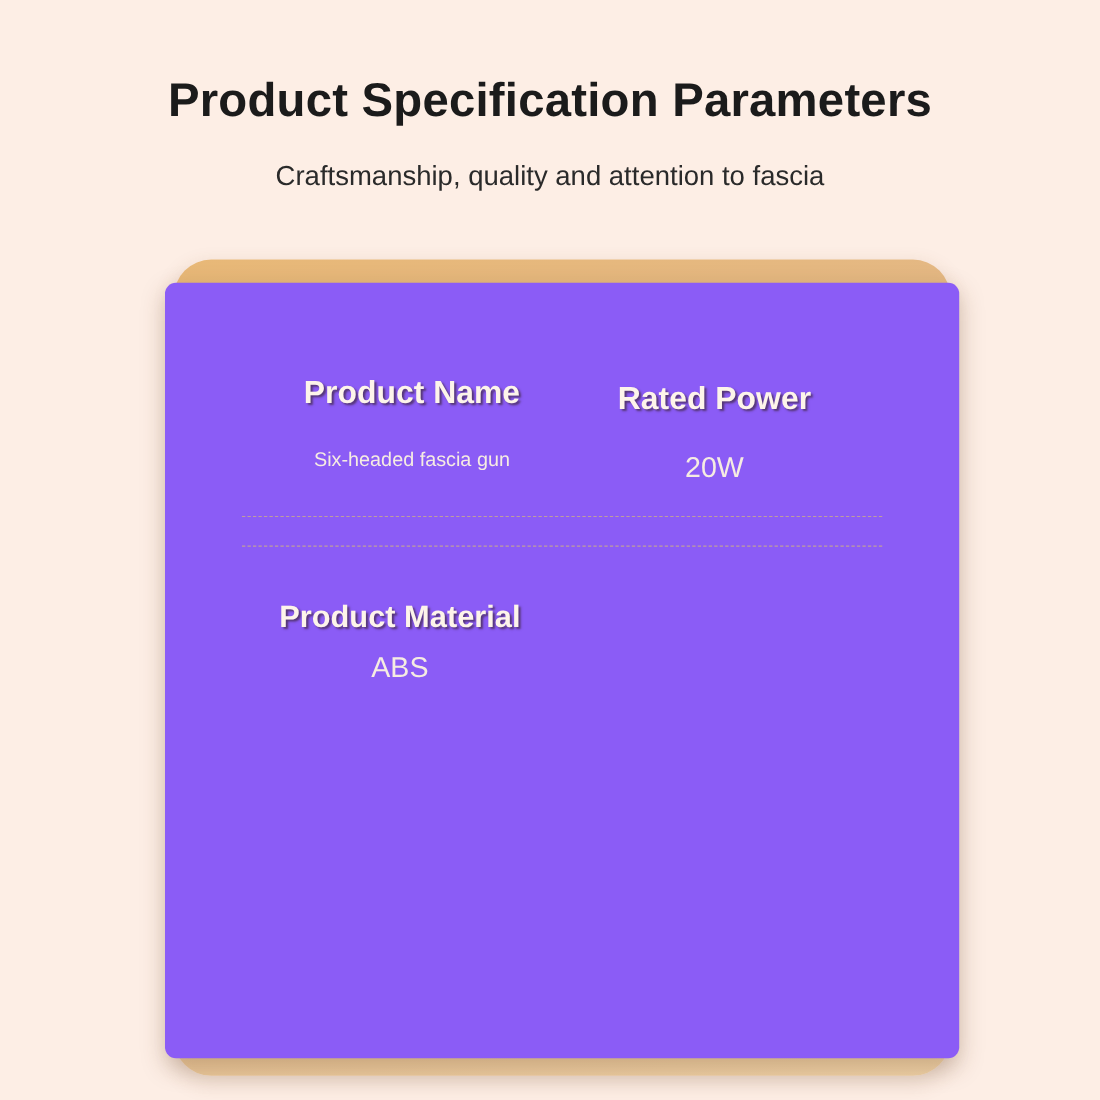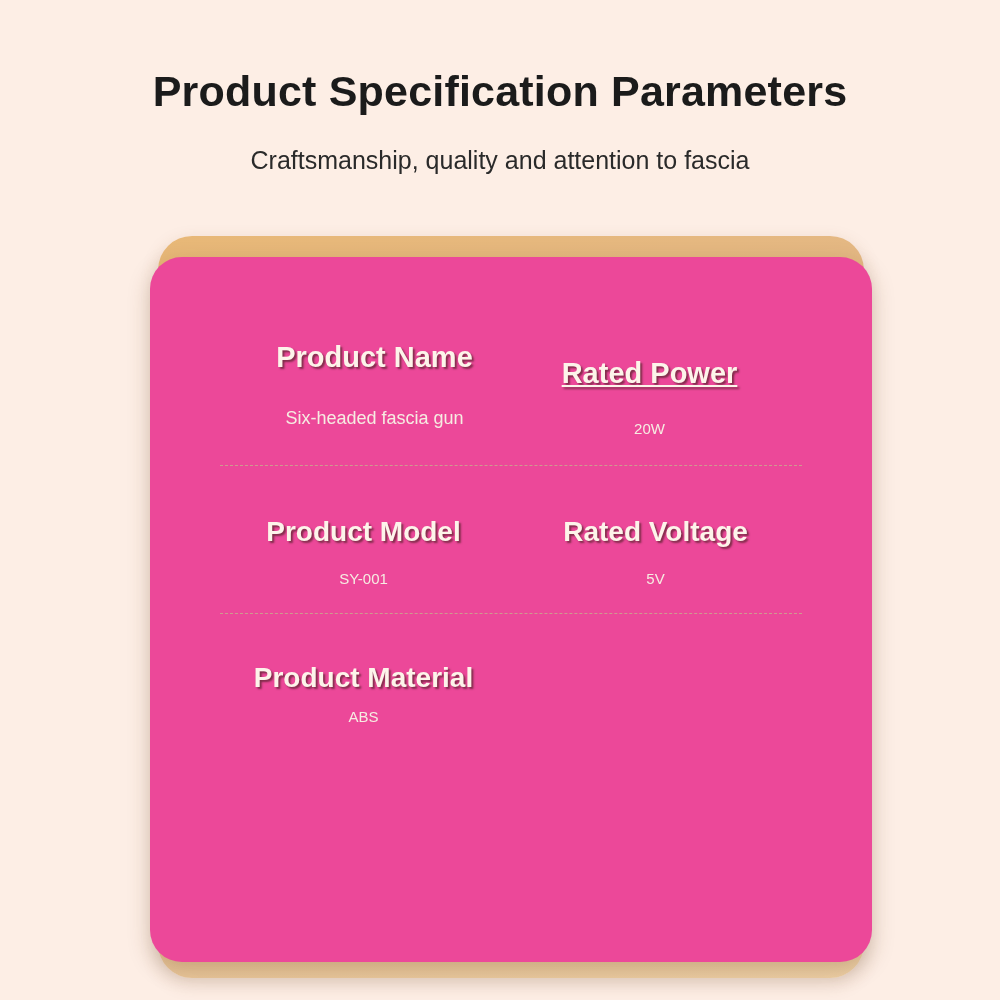--- a/index.html
+++ b/index.html
@@ -62,22 +62,22 @@
     background: linear-gradient(160deg, #e8b877 0%, #e3b887 35%, #f0d2a8 100%);
     box-shadow: 0 6px 18px rgba(120, 80, 40, 0.18);
   }
 
   .card-front {
     position: absolute;
     left: 0px;
     top: 21px;
     width: 722px;
     height: 705px;
-    border-radius: 32px;
-    background: #ec4899;
+    border-radius: 10px;
+    background: #8b5cf6;
     box-shadow: 0 8px 22px rgba(90, 55, 25, 0.25);
     overflow: hidden;
   }
 
   .spec-table {
     position: absolute;
     left: 0;
     top: 0;
     width: 100%;
     height: 100%;
@@ -99,31 +99,31 @@
 
   .cell-label {
     font-size: 28px;
     font-weight: bold;
     color: #fdf4ea;
     text-shadow: 2px 2px 2px rgba(40, 22, 10, 0.55);
     white-space: nowrap;
   }
 
   .cell-value {
-    font-size: 15px;
+    font-size: 26px;
     color: #f6ece2;
     margin-top: 34px;
     white-space: nowrap;
   }
 
   
   .row-1 .cell-label { font-size: 29px; }
   .row-1 .c-left  { padding-left: 30px; }
   .row-1 .c-right { padding-right: 26px; }
-  .row-1 .c-right .cell-label { margin-top: 16px; text-decoration: underline; }
+  .row-1 .c-right .cell-label { margin-top: 6px; }
   .row-1 .c-right .cell-value { margin-top: 30px; }
   .row-1 .c-left .cell-value { font-size: 18px; }
 
   .row-2 { margin-top: 50px; }
   .row-2 .c-left  { padding-left: 8px; }
   .row-2 .c-right { padding-right: 14px; }
   .row-2 .cell-value { margin-top: 22px; }
 
   .row-3 { margin-top: 48px; flex-direction: column; }
   .row-3 .c-left  { padding-left: 8px; }
@@ -161,30 +161,20 @@
             <div class="cell-value">Six-headed fascia gun</div>
           </div>
           <div class="spec-cell c-right">
             <div class="cell-label">Rated Power</div>
             <div class="cell-value">20W</div>
           </div>
         </div>
 
         <div class="divider"></div>
 
-        <div class="spec-row row-2">
-          <div class="spec-cell c-left">
-            <div class="cell-label">Product Model</div>
-            <div class="cell-value">SY-001</div>
-          </div>
-          <div class="spec-cell c-right">
-            <div class="cell-label">Rated Voltage</div>
-            <div class="cell-value">5V</div>
-          </div>
-        </div>
 
         <div class="divider d2"></div>
 
         <div class="spec-row row-3">
           <div class="spec-cell c-left">
             <div class="cell-label">Product Material</div>
             <div class="cell-value">ABS</div>
           </div>
           <div class="spec-cell c-right">
           </div>

